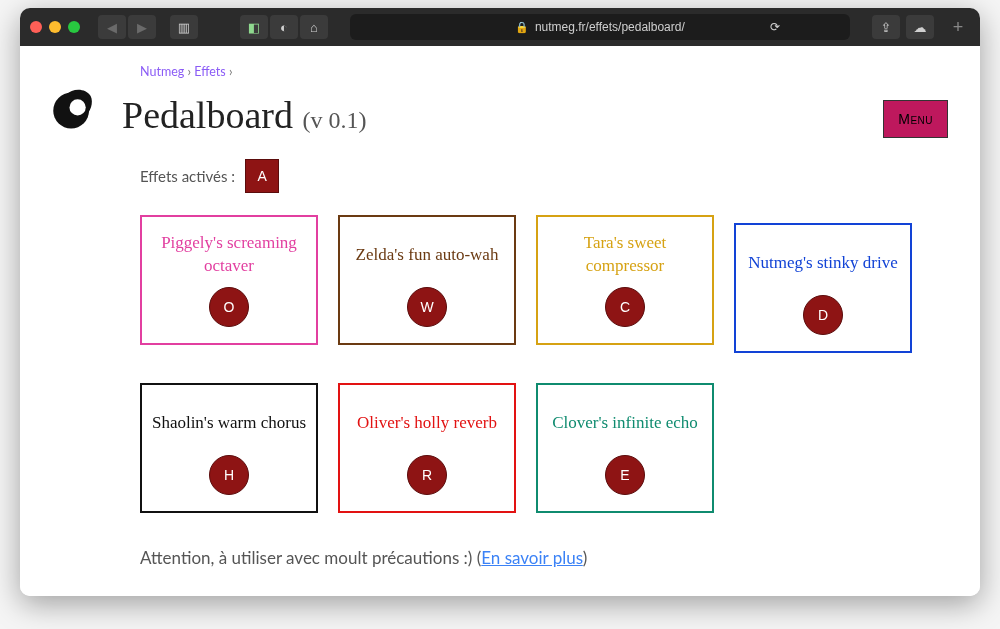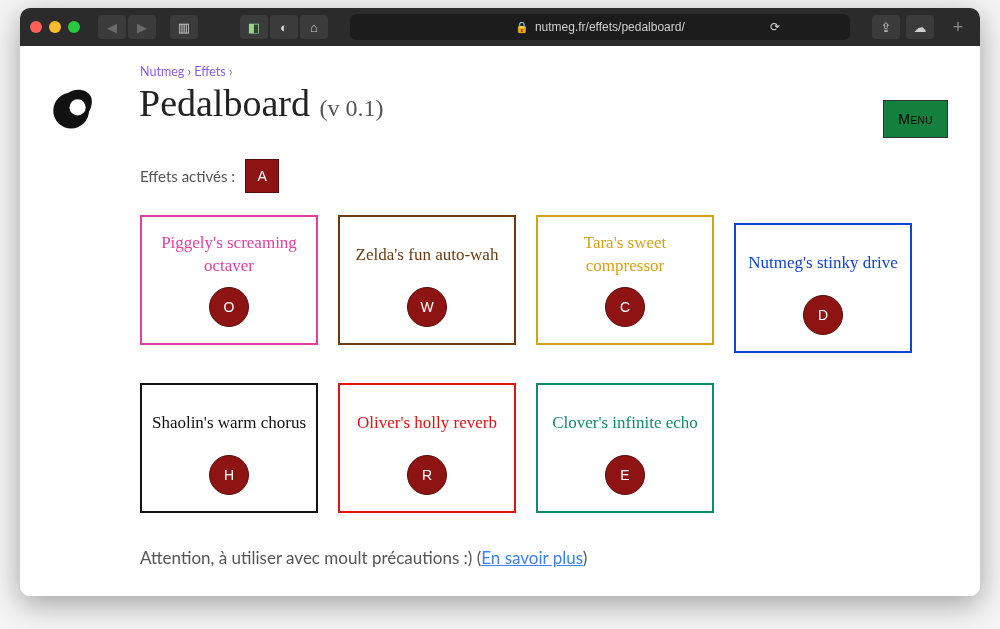--- a/index.html
+++ b/index.html
@@ -73,22 +73,22 @@
   }
   .breadcrumb {
     font-size: 12.5px;
     color: #777;
     margin-left: 92px;
     margin-bottom: 2px;
   }
   .breadcrumb a { color: #8b5cf6; text-decoration: none; }
   .header-row {
     display: flex;
-    align-items: flex-start;
-    gap: 35px;
+    align-items: flex-end;
+    gap: 18px;
   }
   .logo {
     width: 56px; height: 56px;
     display: flex; align-items: center; justify-content: center;
   }
   .logo svg { width: 52px; height: 52px; }
   h1.page-title {
     font-family: Georgia, "Times New Roman", serif;
     font-weight: 400;
     font-size: 38px;
@@ -100,21 +100,21 @@
   }
   .menu-btn {
     position: absolute;
     right: 32px;
     top: 54px;
     border: 1px solid #333;
     padding: 10px 14px;
     font-variant: small-caps;
     letter-spacing: 0.5px;
     font-size: 14px;
-    background: #15803d;
+    background: #be185d;
     cursor: pointer;
   }
 
   .active-row {
     margin: 22px 0 22px 92px;
     display: flex;
     align-items: center;
     gap: 10px;
     font-size: 15px;
     color: #555;

